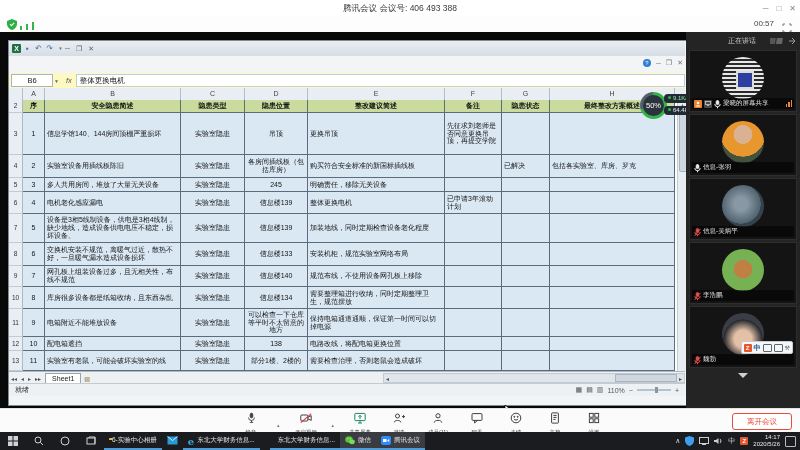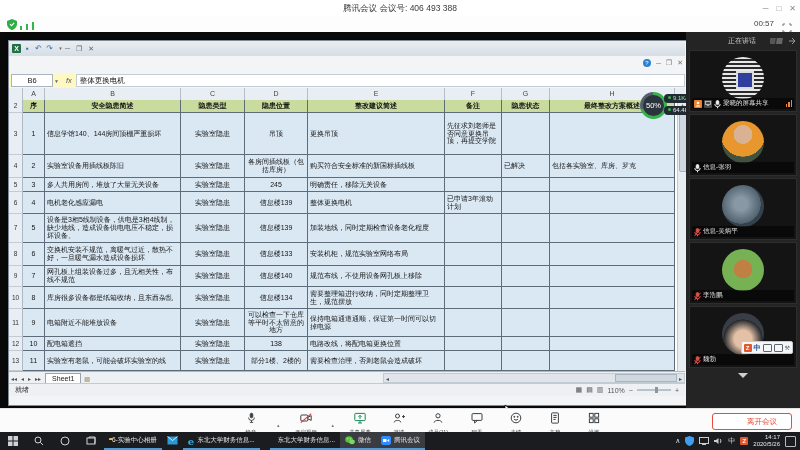--- a/index.html
+++ b/index.html
@@ -96,21 +96,21 @@
   .imeZ{width:8px;height:8px;background:#e4572e;border-radius:1px;color:#fff;font-size:6px;font-weight:bold;text-align:center;line-height:8px;}
   .imeCh{font-size:7px;color:#1d4f91;font-weight:bold;}
   .imeGlyph{width:7px;height:6px;border:1px solid #5a6570;border-radius:1px;}
   .imeWr{font-size:6px;color:#5a6570;}
   
   #ctrlbar{left:0;top:408px;width:800px;height:24px;background:#fbfbfb;border-top:1px solid #e4e4e4;}
   #ctrlitems{position:absolute;left:238px;top:1px;display:flex;gap:13px;}
   .ctrl{display:flex;flex-direction:column;align-items:center;width:26px;}
   .ctrl .lb{font-size:6px;color:#3c4043;white-space:nowrap;margin-top:0px;transform:scale(.9);}
   .caret{font-size:5px;color:#777;align-self:center;margin-top:3px;}
-  #leavebtn{position:absolute;right:8px;top:4px;width:58px;height:15px;border:1px solid #e74c3c;border-radius:3px;color:#e74c3c;font-size:7.5px;line-height:15px;text-align:center;background:#fff;padding-left:20px;}
+  #leavebtn{position:absolute;right:8px;top:4px;width:58px;height:15px;border:1px solid #e74c3c;border-radius:3px;color:#e74c3c;font-size:7.5px;line-height:15px;text-align:center;background:#fff;}
   
   #taskbar{left:0;top:432px;width:800px;height:18px;background:#1b1c20;display:flex;align-items:stretch;}
   .tbicon{width:26px;display:flex;align-items:center;justify-content:center;}
   .tbapp{display:flex;align-items:center;gap:3px;padding:0 5px;border-bottom:2px solid transparent;box-sizing:border-box;}
   .tbapp.open{border-bottom-color:#4f9bd6;}
   .tbapp.active{background:#3a3c41;}
   .tbapp .al{font-size:6.5px;color:#e6e6e6;white-space:nowrap;max-width:62px;overflow:hidden;}
   #tray{margin-left:auto;display:flex;align-items:center;gap:5px;padding-right:4px;}
   #tray .tr{font-size:7px;color:#ddd;}
   #clock{display:flex;flex-direction:column;align-items:flex-end;justify-content:center;line-height:1.1;}

